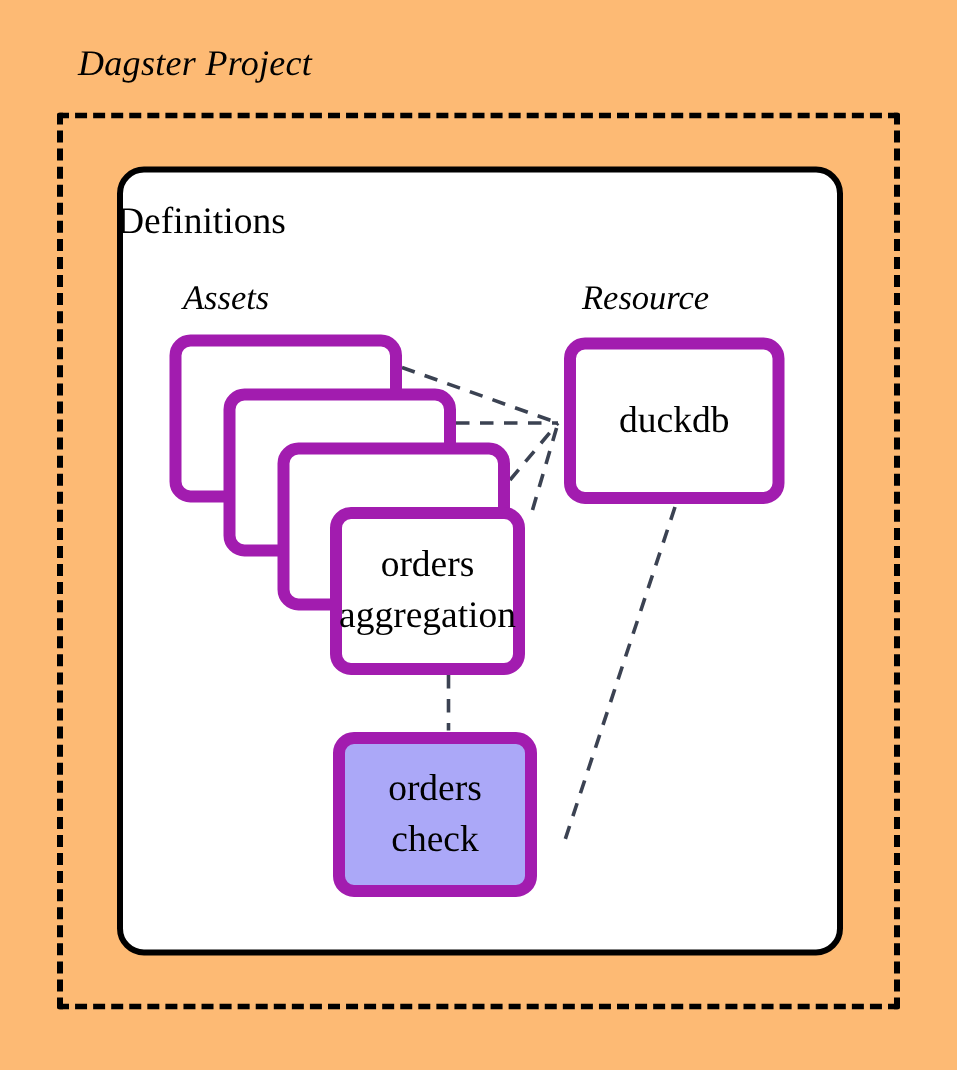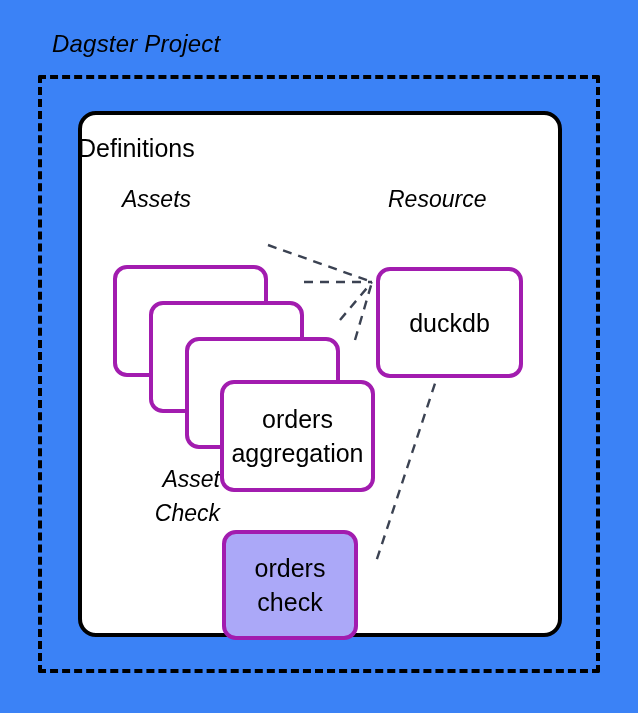--- a/index.html
+++ b/index.html
@@ -8,22 +8,23 @@
     padding: 0;
     background: #ffffff;
   }
   body {
     font-family: "Liberation Sans", sans-serif;
   }
   #canvas {
     position: relative;
     width: 638px;
     height: 713px;
-    background: #3b82f6;
+    background: #fdba74;
     overflow: hidden;
+    font-family: Liberation Serif, serif;
   }
 
   
   .project-title {
     position: absolute;
     left: 52px;
     top: 30px;
     font-size: 24px;
     font-style: italic;
     color: #000000;
@@ -85,38 +86,37 @@
     width: 122px;
     text-align: right;
     line-height: 34px;
     white-space: normal;
   }
 
   
   .node {
     position: absolute;
     box-sizing: border-box;
-    border: 4px solid #a21caf;
+    border: 8px solid #a21caf;
     border-radius: 14px;
     background: #ffffff;
     display: flex;
     align-items: center;
     justify-content: center;
     text-align: center;
     font-size: 25px;
     color: #000000;
     line-height: 34px;
     padding: 0 6px;
-    margin-top: 42px;
   }
 
   .asset-card-1 { left: 113px; top: 223px; width: 155px; height: 112px; z-index: 3; }
   .asset-card-2 { left: 149px; top: 259px; width: 155px; height: 112px; z-index: 4; }
   .asset-card-3 { left: 185px; top: 295px; width: 155px; height: 112px; z-index: 5; }
-  .asset-card-4 { left: 220px; top: 338px; width: 155px; height: 112px; z-index: 6; }
+  .asset-card-4 { left: 220px; top: 338px; width: 130px; height: 112px; z-index: 6; }
 
   .resource-node {
     left: 376px;
     top: 225px;
     width: 147px;
     height: 111px;
     z-index: 6;
   }
 
   .check-node {
@@ -166,21 +166,20 @@
       <line x1="299" y1="450" x2="299" y2="487"></line>
 
       <line x1="450" y1="338" x2="375" y2="565"></line>
     </g>
   </svg>
 
   <div class="group-label label-assets">Assets</div>
 
   <div class="group-label label-resource">Resource</div>
 
-  <div class="group-label label-assetcheck">Asset Check</div>
 
   <div class="node asset-card-1"></div>
 
   <div class="node asset-card-2"></div>
 
   <div class="node asset-card-3"></div>
 
   <div class="node asset-card-4">orders aggregation</div>
 
   <div class="node resource-node">duckdb</div>

